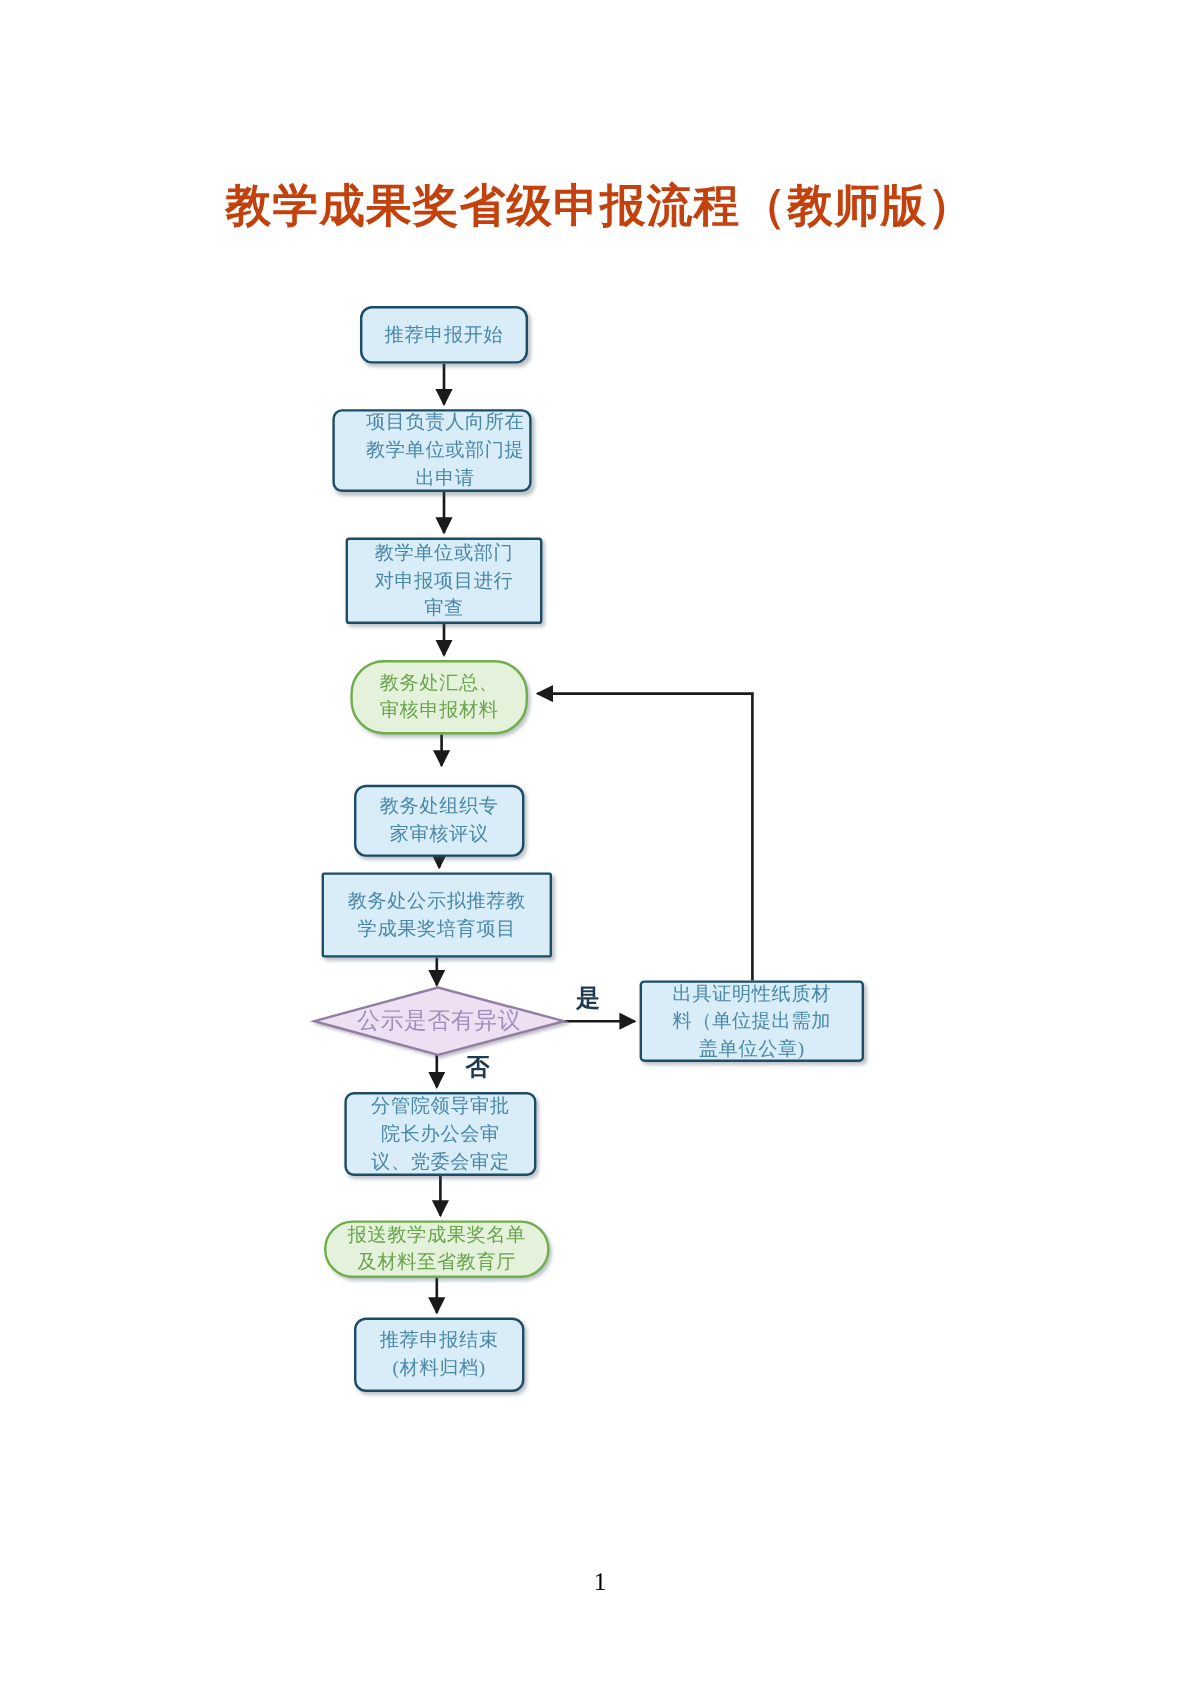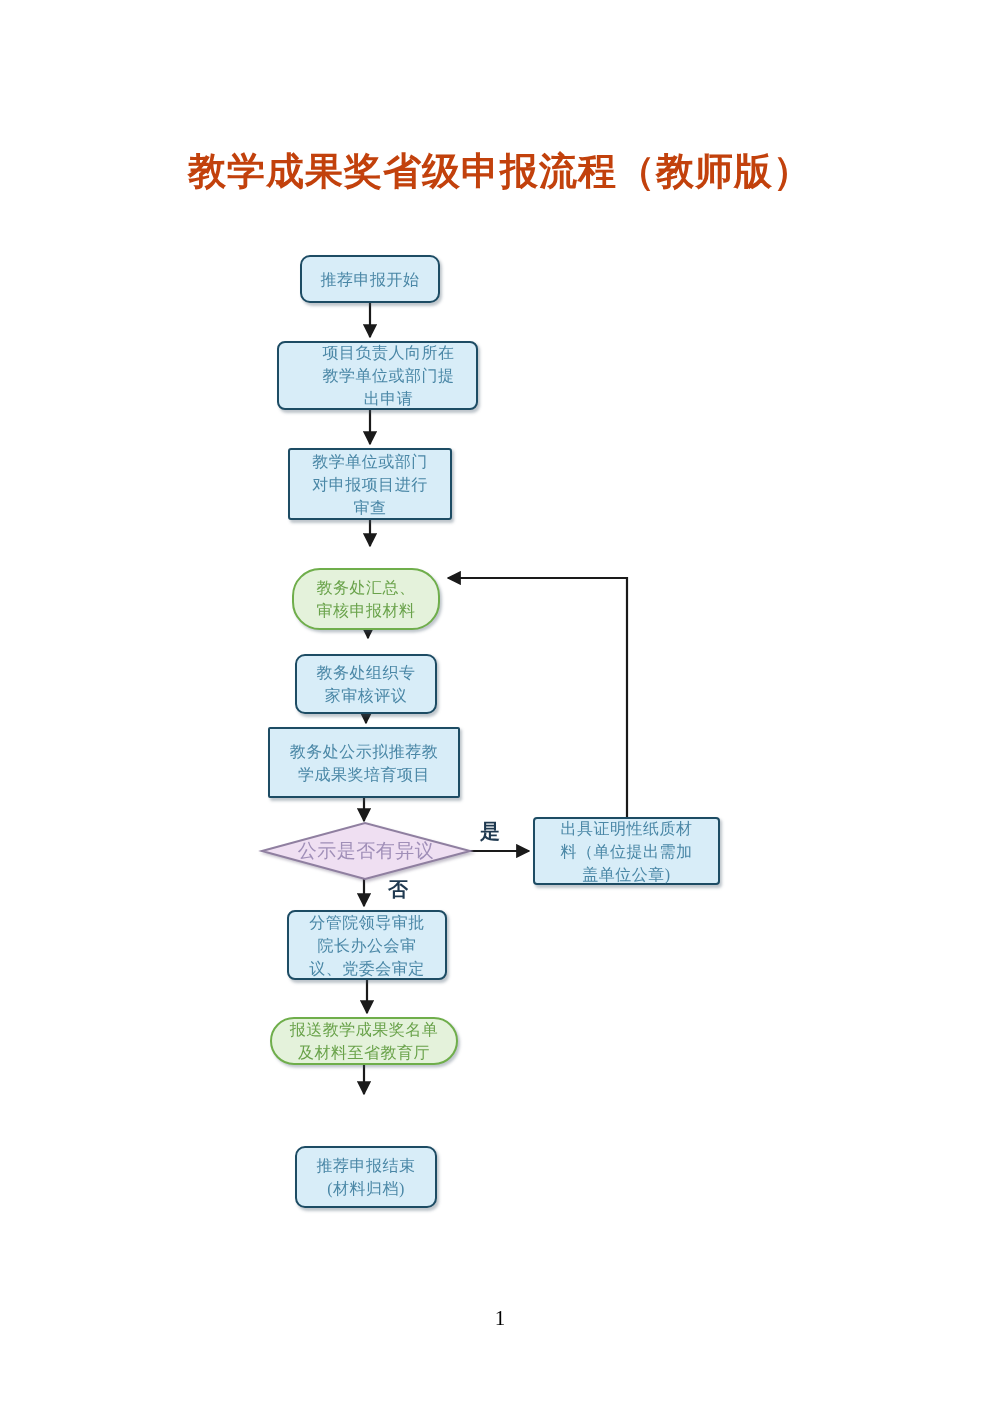--- a/index.html
+++ b/index.html
@@ -90,29 +90,29 @@
     <path class="edge-line" marker-end="url(#arrow)" d="M367,980 L367,1013"></path>
     <path class="edge-line" marker-end="url(#arrow)" d="M364,1065 L364,1094"></path>
     <path class="edge-line" marker-end="url(#arrow)" d="M470,851 L529,851"></path>
     <path class="edge-line" marker-end="url(#arrow)" d="M627,817 L627,578 L448,578"></path>
 
     <polygon class="diamond-shape" points="262,851 365,823 470,851 365,879"></polygon>
   </svg>
 
   <div class="node process" style="left:300px;top:255px;width:140px;height:48px;border-radius:10px;">推荐申报开始</div>
 
-  <div class="node process" style="left:277px;top:341px;width:201px;height:69px;border-radius:8px;padding-left:22px;">项目负责人向所在
+  <div class="node process" style="left:277px;top:341px;width:166px;height:69px;border-radius:8px;padding-left:22px;">项目负责人向所在
 教学单位或部门提
 出申请</div>
 
   <div class="node process" style="left:288px;top:448px;width:164px;height:72px;border-radius:3px;">教学单位或部门
 对申报项目进行
 审查</div>
 
-  <div class="node green" style="left:292px;top:568px;width:148px;height:62px;border-radius:28px;">教务处汇总、
+  <div class="node green" style="left:292px;top:550px;width:148px;height:62px;border-radius:28px;">教务处汇总、
 审核申报材料</div>
 
   <div class="node process" style="left:295px;top:624px;width:142px;height:60px;border-radius:10px;margin-top:30px;">教务处组织专
 家审核评议</div>
 
   <div class="node process" style="left:268px;top:727px;width:192px;height:71px;border-radius:2px;">教务处公示拟推荐教
 学成果奖培育项目</div>
 
   <div class="decision-label" style="left:262px;top:823px;width:208px;height:56px;">公示是否有异议</div>
 
@@ -120,21 +120,21 @@
 料（单位提出需加
 盖单位公章)</div>
 
   <div class="node process" style="left:287px;top:910px;width:160px;height:70px;border-radius:8px;">分管院领导审批
 院长办公会审
 议、党委会审定</div>
 
   <div class="node green" style="left:270px;top:1017px;width:188px;height:48px;border-radius:24px;">报送教学成果奖名单
 及材料至省教育厅</div>
 
-  <div class="node process" style="left:295px;top:1098px;width:142px;height:62px;border-radius:10px;margin-top:48px;">推荐申报结束
+  <div class="node process" style="left:295px;top:1098px;width:142px;height:62px;border-radius:10px;">推荐申报结束
 (材料归档)</div>
 
   <div class="edge-label" style="left:480px;top:818px;">是</div>
 
   <div class="edge-label" style="left:388px;top:876px;">否</div>
 
   <div class="page-number">1</div>
 
 </div>
 

